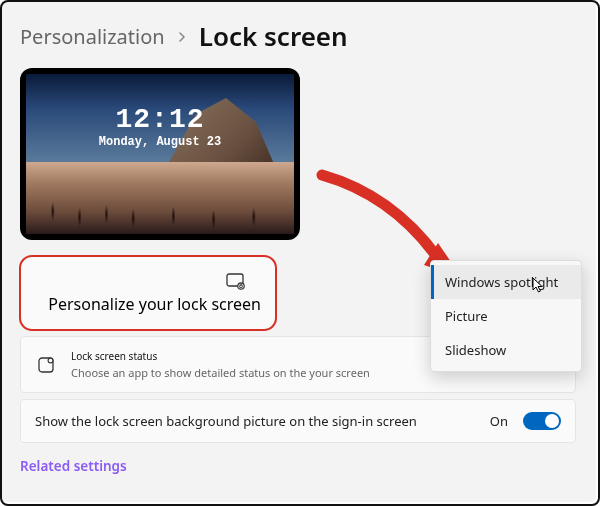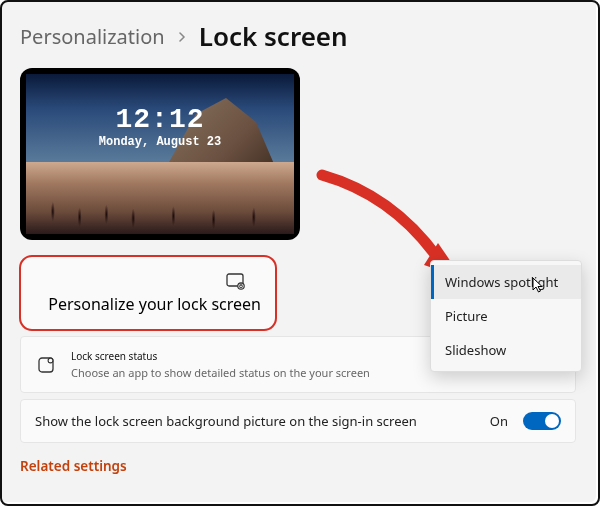--- a/index.html
+++ b/index.html
@@ -130,21 +130,21 @@
   }
   .toggle-wrap { display:flex; align-items:center; gap:15px; }
   .toggle {
     width: 38px; height: 18px; background: #0067c0; border-radius: 10px;
     position: relative;
   }
   .toggle::after {
     content:""; position:absolute; right:2px; top:2px; width:14px; height:14px;
     background:#fff; border-radius:50%;
   }
-  .related { font-size: 13.5px; font-weight: 600; color:#c2410c; margin-top: 14px; }
+  .related { font-size: 13.5px; font-weight: 600; color:#8b5cf6; margin-top: 14px; }
 
   .dropdown {
     position: absolute;
     right: 14px;
     top: 260px;
     width: 152px;
     background: #f7f7f7;
     border: 1px solid #ddd;
     border-radius: 4px;
     box-shadow: 0 6px 18px rgba(0,0,0,0.18);

